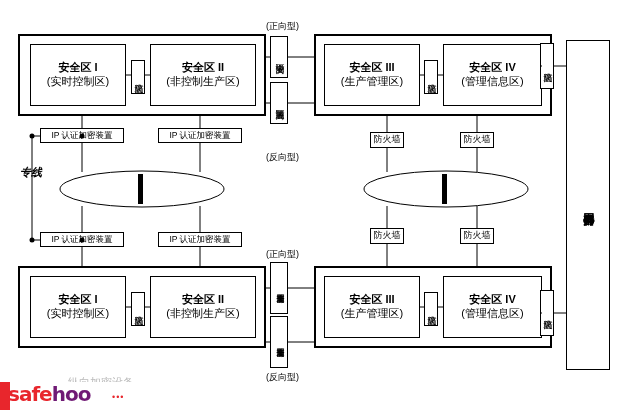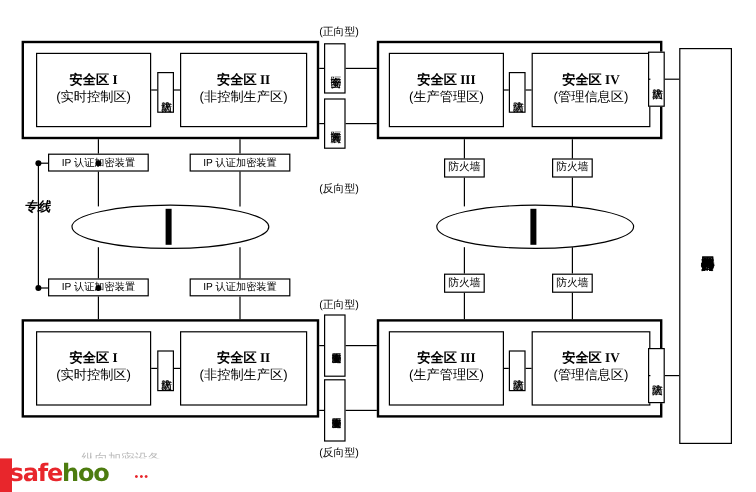--- a/index.html
+++ b/index.html
@@ -8,39 +8,39 @@
     background:#ffffff;
     font-family:"Liberation Sans","DejaVu Sans",sans-serif;
     overflow:hidden;
     position:relative;
   }
   #canvas{position:absolute;left:0;top:0;width:630px;height:410px;}
   .box{position:absolute;box-sizing:border-box;background:#ffffff;border:1px solid #000;
        display:flex;flex-direction:column;align-items:center;justify-content:center;
        text-align:center;line-height:1.25;}
   .zone{border:1px solid #000;font-size:11px;}
-  .zone .l1{font-weight:bold;font-family:Liberation Serif, serif;}
+  .zone .l1{font-weight:bold;}
   .zone .l2{}
   .outer{position:absolute;box-sizing:border-box;border:2px solid #000;background:transparent;}
   .vbox{position:absolute;box-sizing:border-box;border:1px solid #000;background:#fff;
         font-size:9px;display:flex;align-items:center;justify-content:center;text-align:center;
         line-height:1.1;}
   .vtext{writing-mode:vertical-rl;text-orientation:upright;letter-spacing:0px;}
   .plain{position:absolute;font-size:9px;color:#000;white-space:nowrap;}
   .plainv{position:absolute;font-size:9px;color:#000;writing-mode:vertical-rl;text-orientation:upright;}
   .ipbox{position:absolute;box-sizing:border-box;border:1px solid #000;background:#fff;
          font-size:8.5px;display:flex;align-items:center;justify-content:center;white-space:nowrap;}
   .fwbox{position:absolute;box-sizing:border-box;border:1px solid #000;background:#fff;
          font-size:9px;display:flex;align-items:center;justify-content:center;text-align:center;line-height:1.1;}
   .cloudlabel{position:absolute;font-size:8.5px;white-space:nowrap;}
   .bold{font-weight:bold;}
   .logo{position:absolute;left:0;bottom:0;width:160px;height:28px;background:#ffffff;}
   .logo-red{position:absolute;left:8px;bottom:4px;font-size:20px;font-weight:bold;color:#e8262c;
             font-family:"DejaVu Sans",sans-serif;letter-spacing:-1px;}
-  .logo-orange{color:#4d7c0f;}
+  .logo-orange{color:#701a75;}
   .logo-bar{position:absolute;left:0;bottom:0;width:10px;height:28px;background:#e8262c;}
   .logo-dots{position:absolute;font-size:9px;color:#e8262c;letter-spacing:1px;}
   .wm{position:absolute;font-size:11px;color:#bbbbbb;white-space:nowrap;}
 </style>
 </head>
 <body>
 
 <div id="canvas">
 
   <div class="outer" style="left:18px;top:34px;width:248px;height:82px;"></div>

